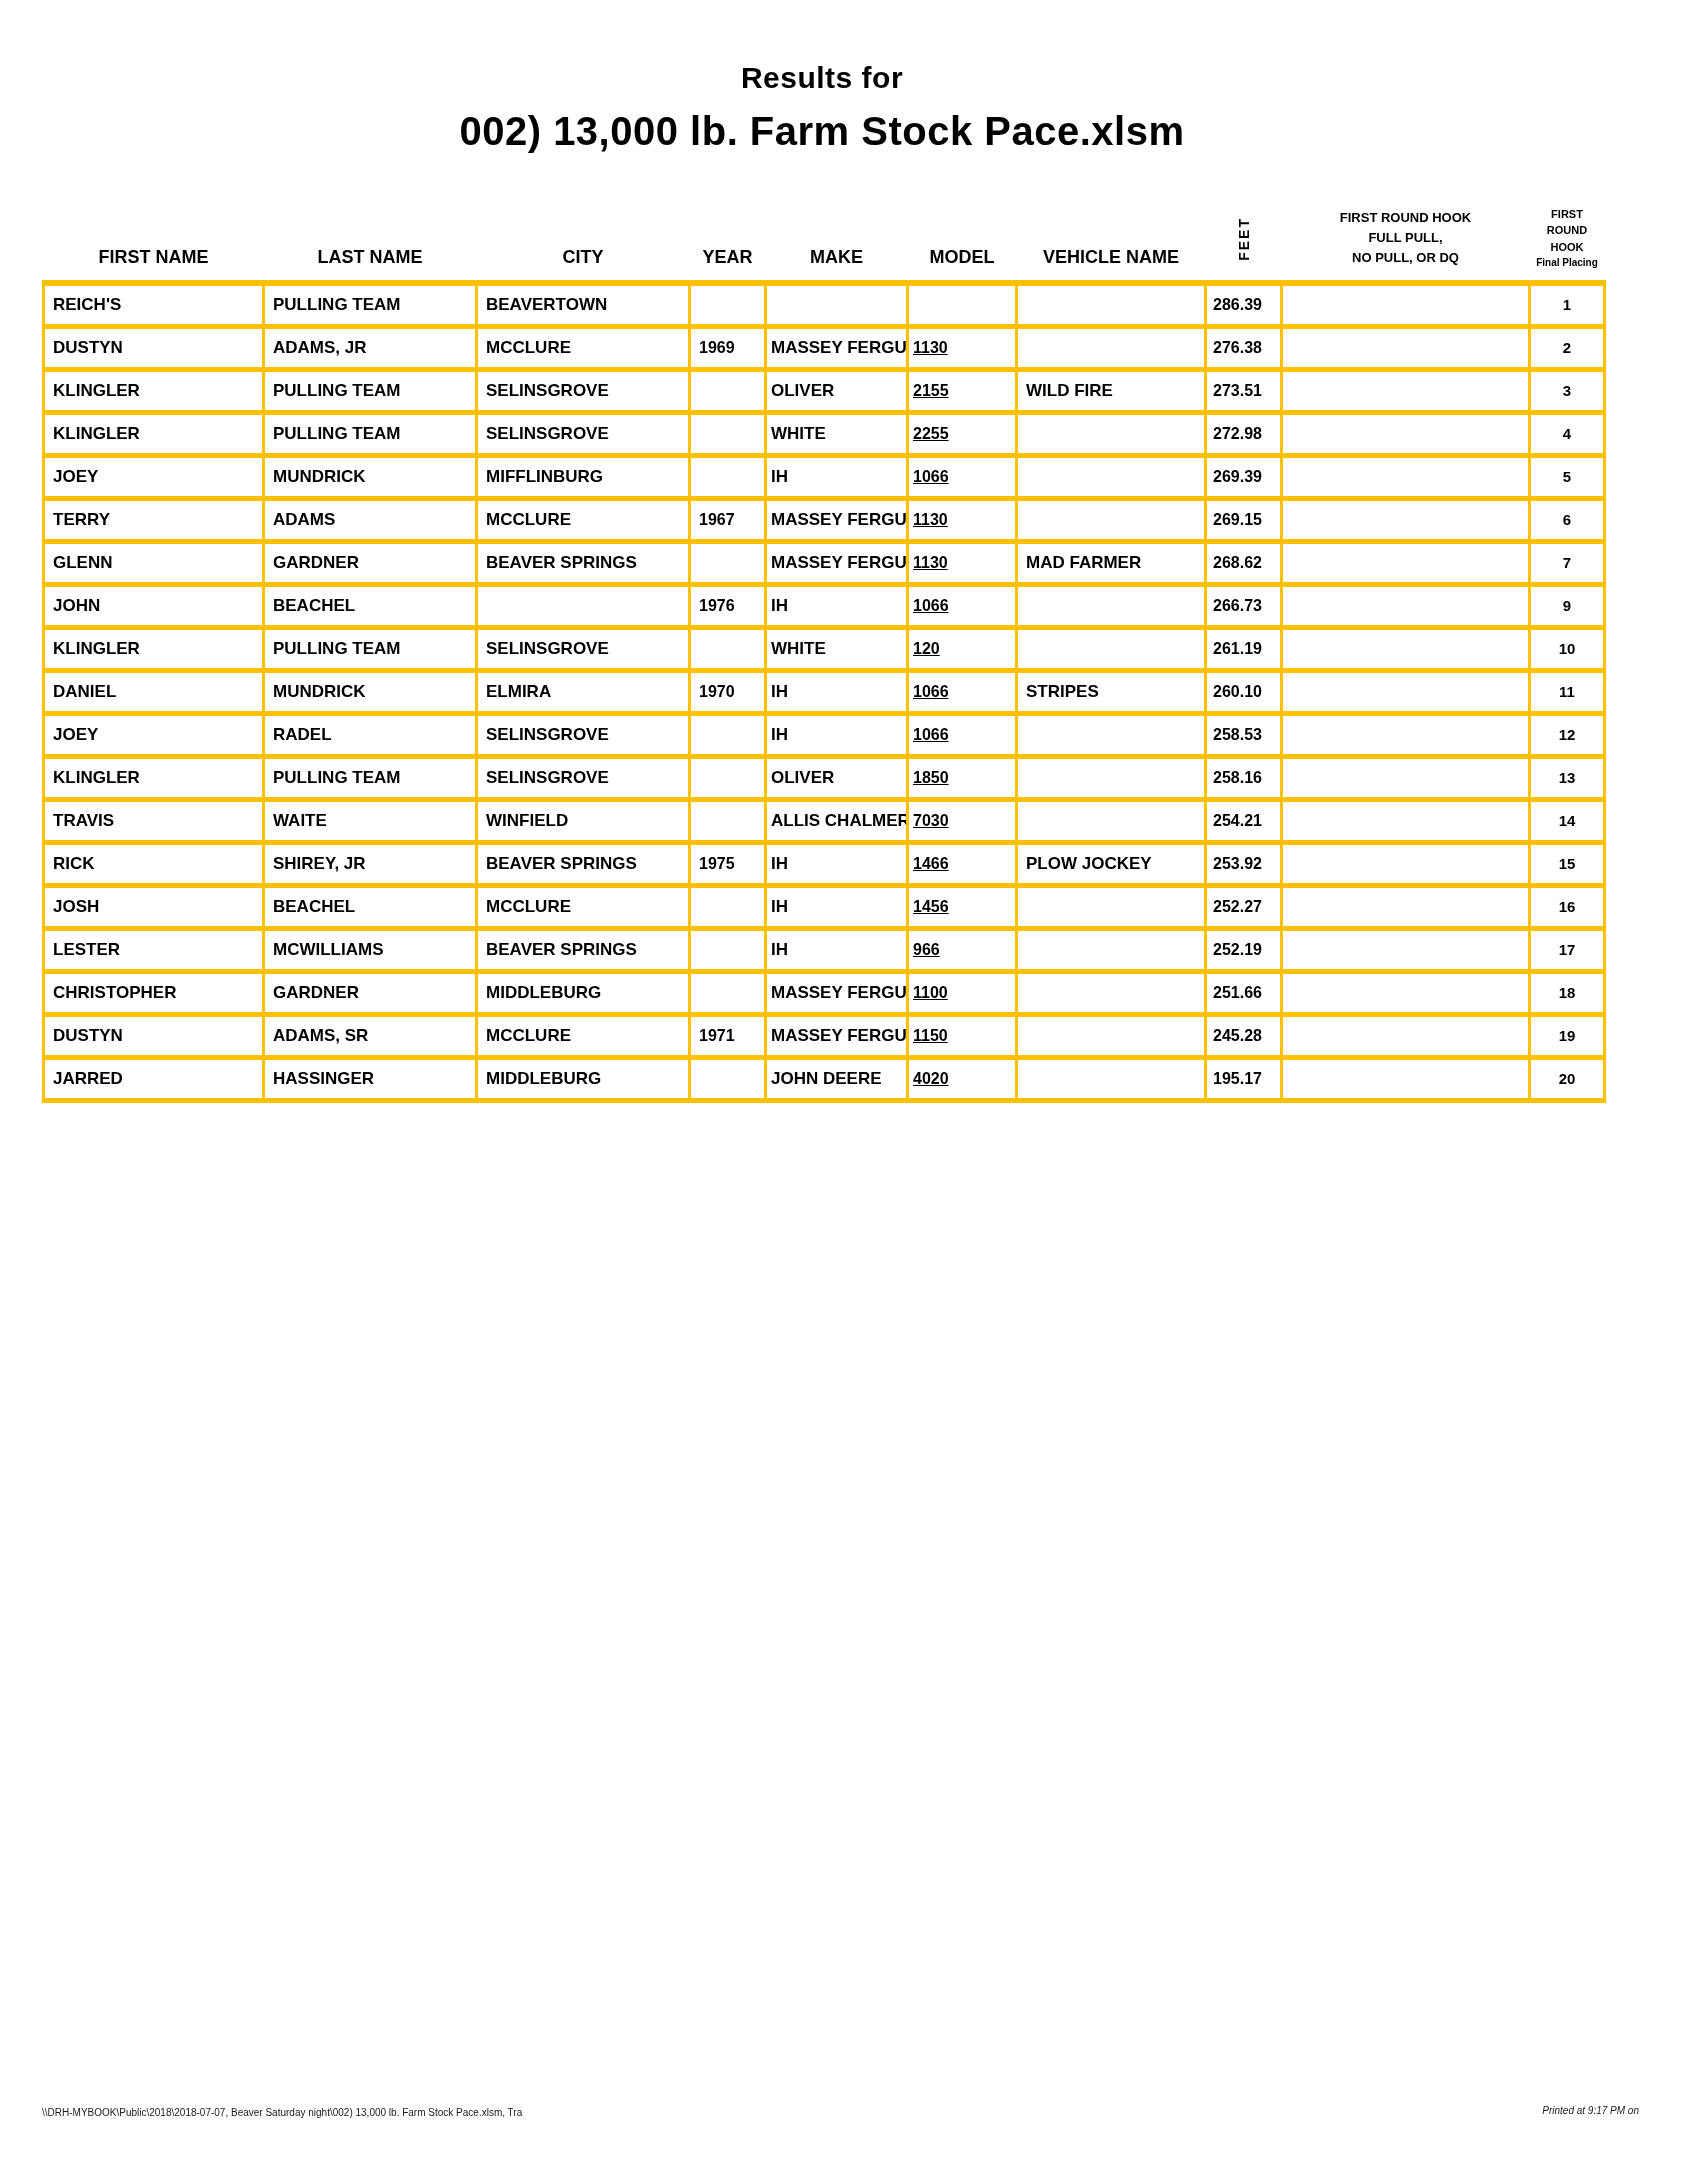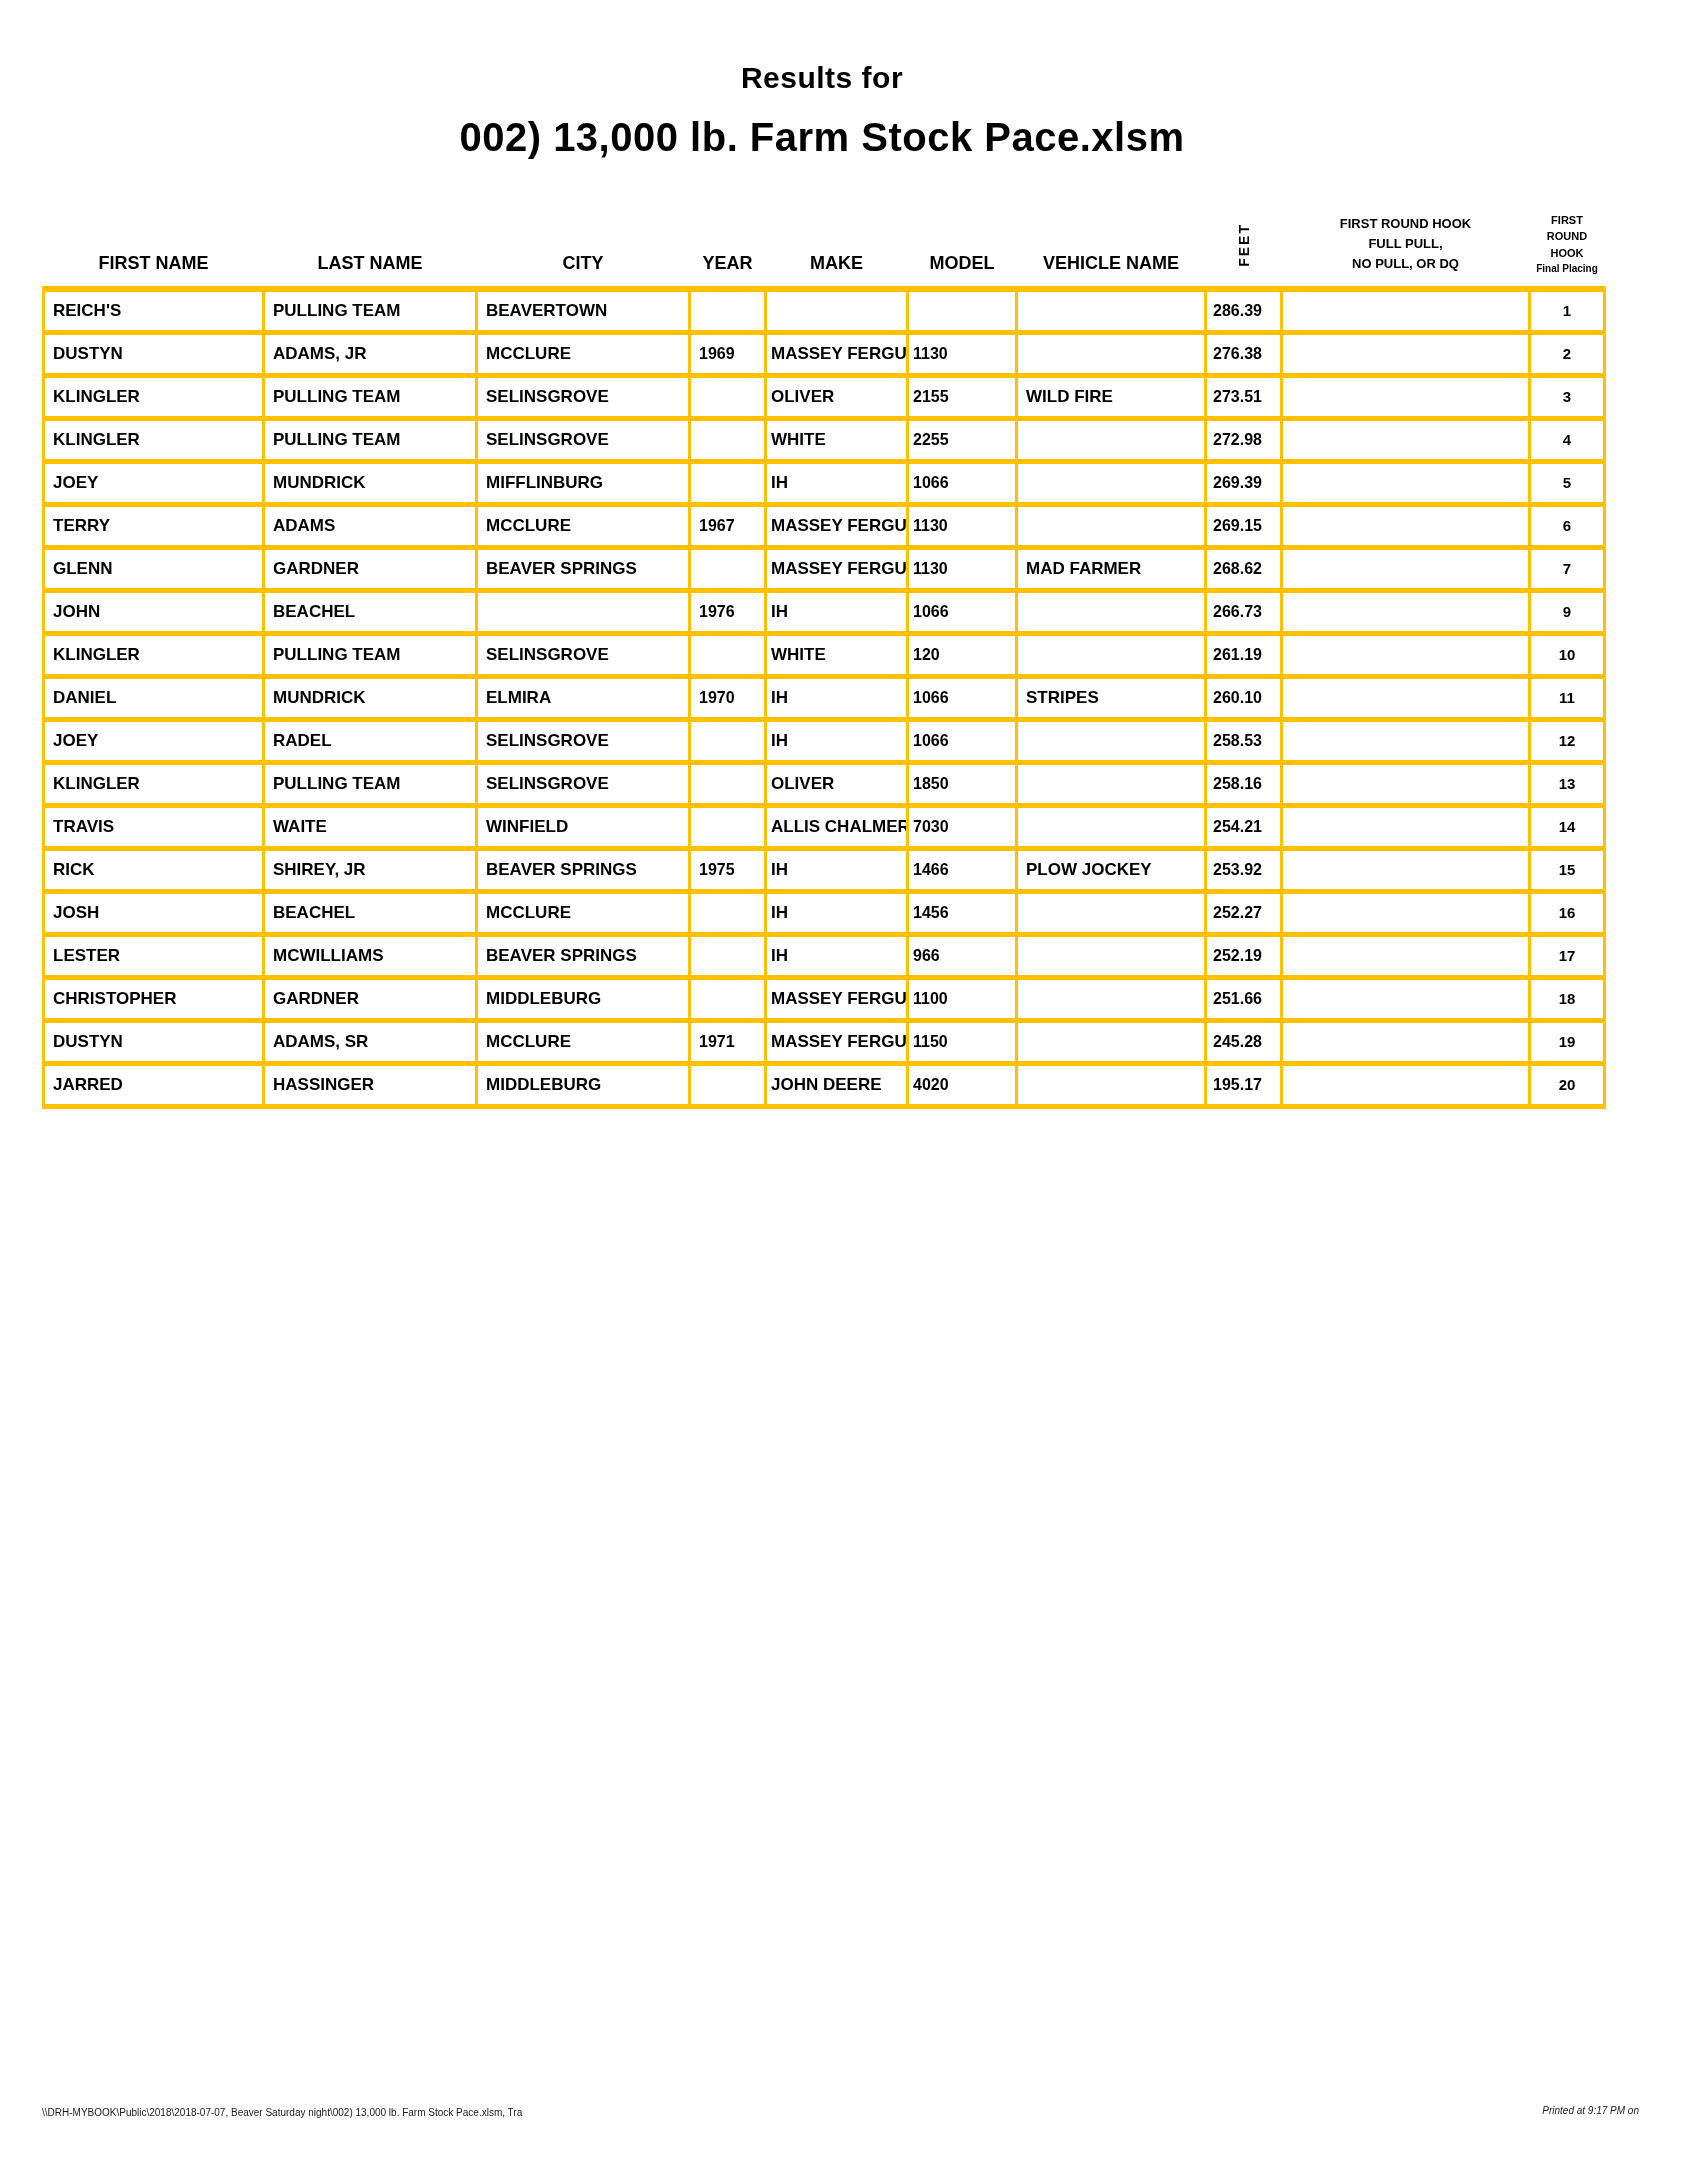--- a/index.html
+++ b/index.html
@@ -8,21 +8,21 @@
     margin: 0; padding: 0;
     width: 1683px; height: 2178px;
     background: #ffffff;
     font-family: "Liberation Sans", "DejaVu Sans", sans-serif;
     color: #000;
   }
   body { position: relative; padding-top: 61px; }
 
   .title-block { width: 1560px; margin-left: 42px; text-align: center; }
   .title-line1 { font-size: 30px; font-weight: bold; letter-spacing: 0.5px; }
-  .title-line2 { font-size: 40px; font-weight: bold; margin-top: 20px; letter-spacing: 0.5px; }
+  .title-line2 { font-size: 40px; font-weight: bold; margin-top: 14px; letter-spacing: 0.5px; }
 
   table.results {
     border-collapse: collapse;
     table-layout: fixed;
     width: 1560px;
     margin-left: 42px;
     margin-top: 38px;
   }
   col.c1 { width: 220px; } col.c2 { width: 213px; } col.c3 { width: 213px; }
   col.c4 { width: 76px; }  col.c5 { width: 142px; } col.c6 { width: 109px; }
@@ -61,21 +61,21 @@
     font-weight: bold;
     font-size: 17px;
     vertical-align: middle;
     white-space: nowrap;
     overflow: hidden;
     padding: 0 0 0 8px;
     background: #fff;
   }
   tbody td.col-year  { font-size: 16px; }
   tbody td.col-make  { padding-left: 4px; }
-  tbody td.col-model { font-size: 16px; padding-left: 4px; }
+  tbody td.col-model { font-size: 16px; padding-left: 4px; text-decoration: underline; }
   tbody td.col-feet  { font-size: 16px; padding-left: 6px; }
   tbody td.col-first_round_hook {
     text-align: center; font-size: 15px; line-height: 1.35;
     white-space: normal; padding: 2px 8px;
   }
   tbody td.col-placing { text-align: center; font-size: 15px; padding: 0; }
 
   .footer-left {
     position: absolute; left: 42px; top: 2107px;
     font-size: 10px; color: #1a1a1a; white-space: nowrap;

